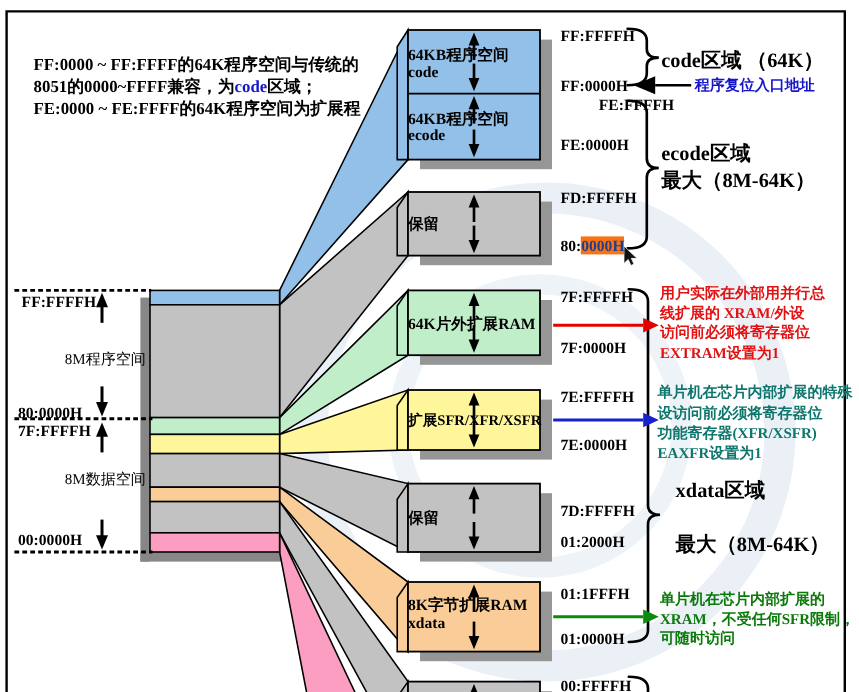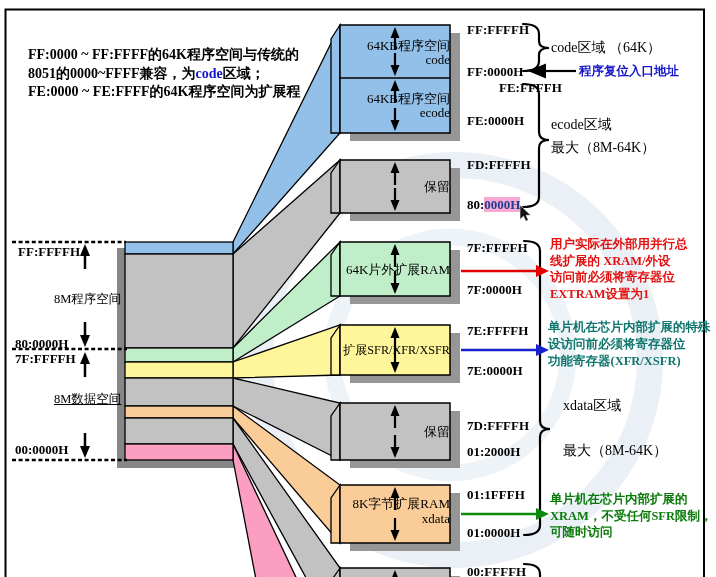--- a/index.html
+++ b/index.html
@@ -4,25 +4,25 @@
 <style>
   html,body{margin:0;padding:0;background:#fff;}
   .stage{position:relative;width:716px;height:577px;background:#fff;overflow:hidden;
          font-family:"Liberation Serif",serif;color:#000;}
   .stage svg{position:absolute;left:0;top:0;}
   .t{position:absolute;white-space:nowrap;}
   .intro{font-weight:600;font-size:14px;line-height:18.5px;}
   .kw{color:#1515CC;font-weight:700;}
   .axis{font-weight:700;font-size:13px;}
   .axlbl{font-weight:400;font-size:12.5px;}
-  .blk{width:110px;text-align:right;font-size:13px;font-weight:400;}
+  .blk{width:110px;text-align:left;font-size:13px;font-weight:700;}
   .blk.small{font-size:12.2px;}
   .addr{font-weight:700;font-size:13px;}
-  .selwrap .selhl{color:#1F3F8F;background:#f9a8d4;}
-  .region{font-size:14px;font-weight:400;}
+  .selwrap .selhl{color:#1F3F8F;background:#f97316;}
+  .region{font-size:17px;font-weight:700;}
   .note{font-weight:700;font-size:12.5px;line-height:16.5px;}
   .note.red{color:#E31212;}
   .note.blue{color:#0f766e;line-height:17px;}
   .note.green{color:#0A7A0A;}
   .reset{font-weight:700;font-size:12.5px;color:#1515CC;}
 </style>
 </head>
 <body>
 
 <div class="stage">
@@ -171,21 +171,21 @@
   <div class="t intro" style="left:28px;top:46px;">
     <div><span>FF:0000 ~ FF:FFFF的64K程序空间与传统的</span></div>
     <div><span>8051的0000~FFFF兼容，为</span><span class="kw">code</span><span>区域；</span></div>
     <div><span>FE:0000 ~ FE:FFFF的64K程序空间为扩展程</span></div>
   </div>
 
   <div class="t axis" style="left:18px;top:244px;">FF:FFFFH</div>
   <div class="t axlbl" style="left:54px;top:291px;">8M程序空间</div>
   <div class="t axis" style="left:15px;top:336px;">80:0000H</div>
   <div class="t axis" style="left:15px;top:351px;">7F:FFFFH</div>
-  <div class="t axlbl" style="left:54px;top:391px;text-decoration:underline;">8M数据空间</div>
+  <div class="t axlbl" style="left:54px;top:391px;">8M数据空间</div>
   <div class="t axis" style="left:15px;top:442px;">00:0000H</div>
 
   <div class="t blk" style="left:340px;top:37px;">64KB程序空间</div>
   <div class="t blk" style="left:340px;top:52px;">code</div>
   <div class="t blk" style="left:340px;top:90px;">64KB程序空间</div>
   <div class="t blk" style="left:340px;top:105px;">ecode</div>
   <div class="t blk" style="left:340px;top:178px;">保留</div>
   <div class="t blk" style="left:340px;top:261px;">64K片外扩展RAM</div>
   <div class="t blk small" style="left:340px;top:342px;">扩展SFR/XFR/XSFR</div>
   <div class="t blk" style="left:340px;top:423px;">保留</div>
@@ -217,20 +217,21 @@
     <div>用户实际在外部用并行总</div>
     <div>线扩展的 XRAM/外设</div>
     <div>访问前必须将寄存器位</div>
     <div>EXTRAM设置为1</div>
   </div>
 
   <div class="t note blue" style="left:548px;top:319px;">
     <div>单片机在芯片内部扩展的特殊</div>
     <div>设访问前必须将寄存器位</div>
     <div>功能寄存器(XFR/XSFR)</div>
+    <div>EAXFR设置为1</div>
   </div>
 
   <div class="t region" style="left:563px;top:397px;">xdata区域</div>
   <div class="t region" style="left:563px;top:442px;">最大（8M-64K）</div>
 
   <div class="t note green" style="left:550px;top:491px;">
     <div>单片机在芯片内部扩展的</div>
     <div>XRAM，不受任何SFR限制，</div>
     <div>可随时访问</div>
   </div>

